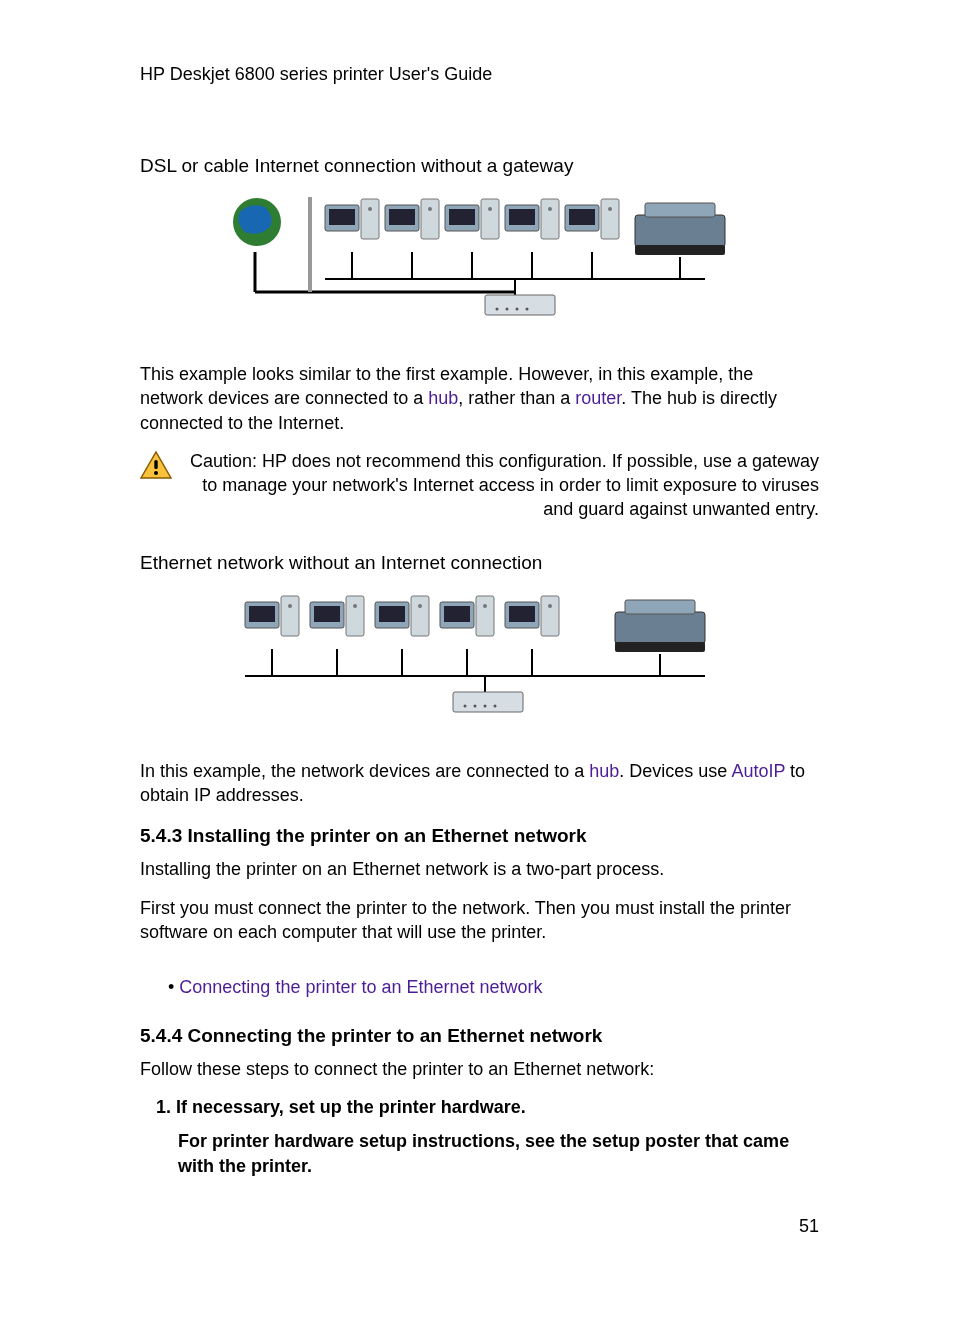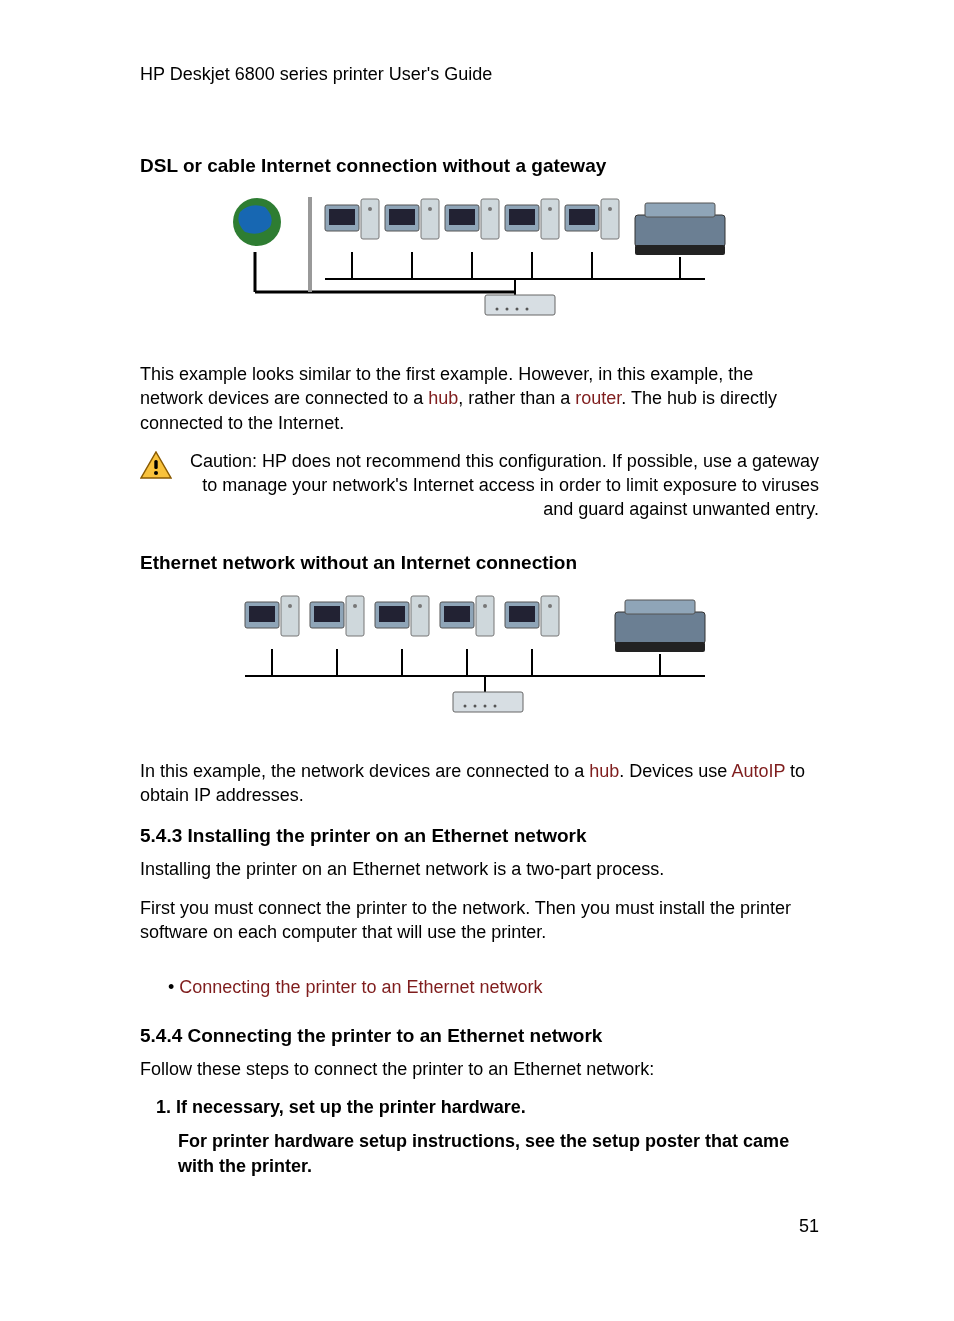--- a/index.html
+++ b/index.html
@@ -11,41 +11,41 @@
     height: 1321px;
     position: relative;
     padding: 64px 135px 60px 140px;
   }
   .header-title {
     font-size: 18px;
     margin-bottom: 70px;
   }
   .section-heading {
     font-size: 19px;
-    font-weight: bold;
+    font-weight: normal;
     margin-bottom: 10px;
   }
   .sub-heading {
     font-size: 19px;
     font-weight: bold;
     margin: 18px 0 10px 0;
   }
   .diagram-area {
     display: flex;
     justify-content: center;
     margin: 10px 0 30px 0;
   }
   .diagram-svg { display: block; }
   .body-text {
     font-size: 18px;
     line-height: 1.35;
     margin-bottom: 14px;
   }
   .link {
-    color: #7f1d1d;
+    color: #4c1d95;
     text-decoration: none;
     cursor: pointer;
   }
   .caution-block {
     display: flex;
     align-items: flex-start;
     margin: 14px 0 30px 0;
     text-align: right;
   }
   .caution-icon {

